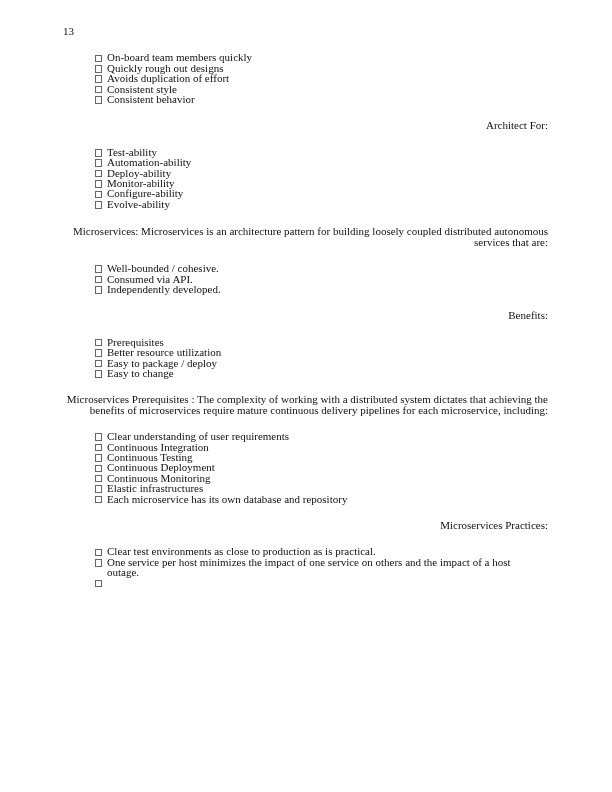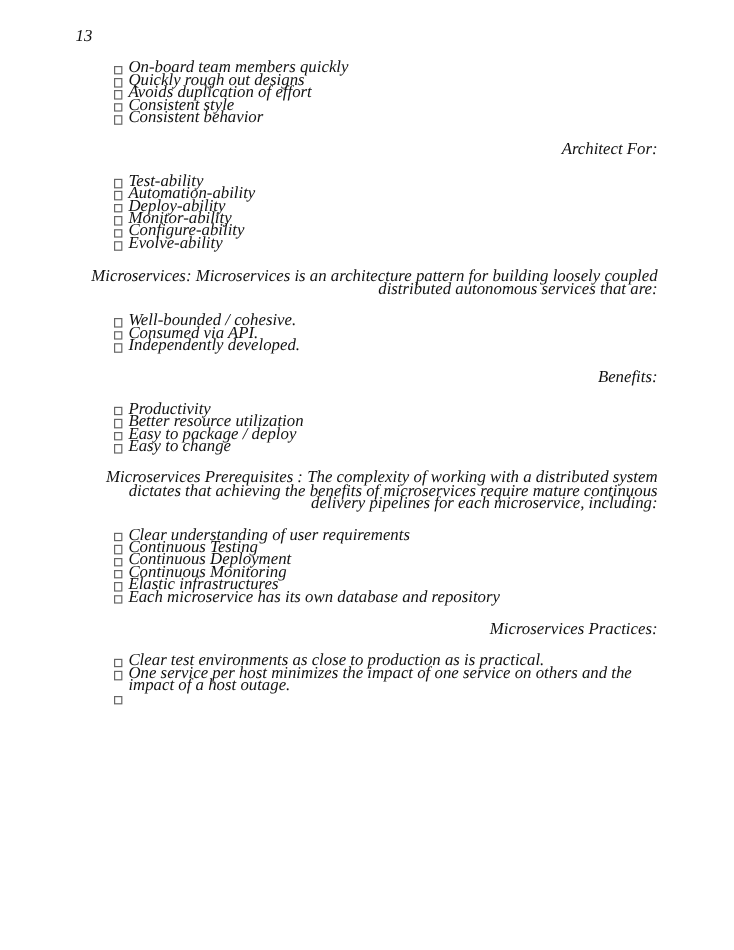--- a/index.html
+++ b/index.html
@@ -12,23 +12,22 @@
     height: 792px;
     overflow: hidden;
     font-family: "Liberation Serif", "DejaVu Serif", serif;
     color: #111111;
   }
   .page {
     box-sizing: border-box;
     width: 612px;
     height: 792px;
     padding: 26px 64px 0 63px;
-    font-size: 14px;
+    font-size: 11px;
     line-height: 10.4px;
-    font-style: italic;
   }
   .page-number {
     margin: 0 0 15px 0;
   }
   .para, .heading {
     margin: 0;
     text-align: right;
   }
   ul.checklist {
     margin: 16px;
@@ -89,30 +88,31 @@
 
   <ul class="checklist gap-before-list3">
       <li><span class="bullet-box"></span><span>Well-bounded / cohesive.</span></li>
       <li><span class="bullet-box"></span><span>Consumed via API.</span></li>
       <li><span class="bullet-box"></span><span>Independently developed.</span></li>
     </ul>
 
   <p class="heading gap-before-ben">Benefits:</p>
 
   <ul class="checklist gap-heading-list">
-      <li><span class="bullet-box"></span><span>Productivity</span></li>
+      <li><span class="bullet-box"></span><span>Prerequisites</span></li>
       <li><span class="bullet-box"></span><span>Better resource utilization</span></li>
       <li><span class="bullet-box"></span><span>Easy to package / deploy</span></li>
       <li><span class="bullet-box"></span><span>Easy to change</span></li>
     </ul>
 
   <p class="para gap-before-para2">Microservices Prerequisites : The complexity of working with a distributed system dictates that achieving the benefits of microservices require mature continuous delivery pipelines for each microservice, including:</p>
 
   <ul class="checklist gap-before-list5">
       <li><span class="bullet-box"></span><span>Clear understanding of user requirements</span></li>
+      <li><span class="bullet-box"></span><span>Continuous Integration</span></li>
       <li><span class="bullet-box"></span><span>Continuous Testing</span></li>
       <li><span class="bullet-box"></span><span>Continuous Deployment</span></li>
       <li><span class="bullet-box"></span><span>Continuous Monitoring</span></li>
       <li><span class="bullet-box"></span><span>Elastic infrastructures</span></li>
       <li><span class="bullet-box"></span><span>Each microservice has its own database and repository</span></li>
     </ul>
 
   <p class="heading gap-before-prac">Microservices Practices:</p>
 
   <ul class="checklist gap-heading-list">

